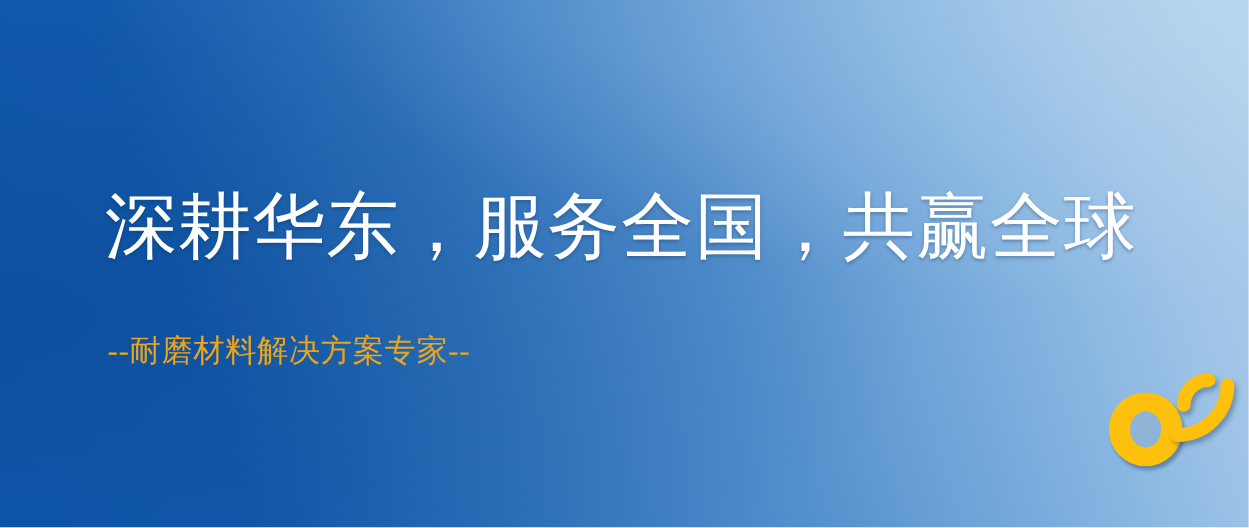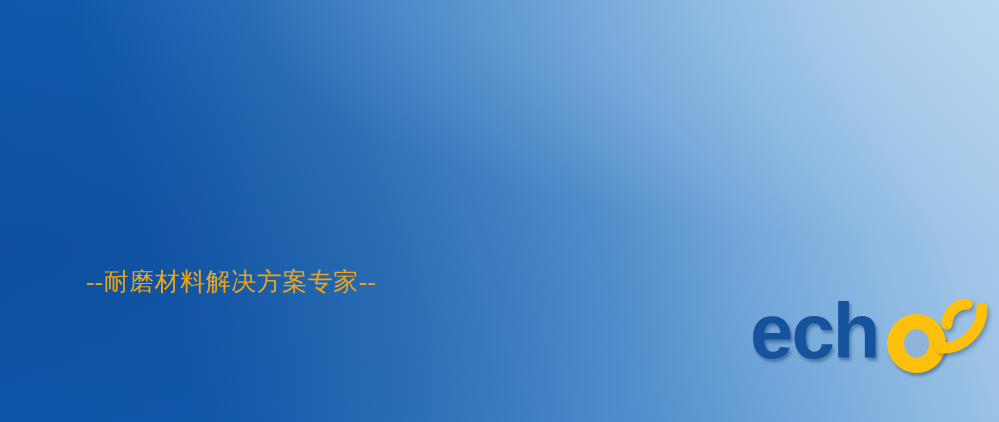--- a/index.html
+++ b/index.html
@@ -144,28 +144,28 @@
     letter-spacing: 0;
   }
 </style>
 </head>
 <body>
 
 <div id="banner">
 
   <div id="banner-sheen"></div>
 
+  <div id="headline">深耕华东，服务全国，共赢全球</div>
 
   <div id="subtitle">--耐磨材料解决方案专家--</div>
 
   <div id="logo">
 
     <div id="logo-wordmark">
 
-      <span class="logo-echo-text">ech</span>
 
       <div id="logo-o"></div>
 
       <svg id="logo-waves" viewBox="0 0 72 72">
         <path d="M8 54 A 40 40 0 0 0 48 14" fill="none" stroke="#fdc10d" stroke-width="11" stroke-linecap="round"></path>
         <path d="M13 30 A 20 20 0 0 1 33 10" fill="none" stroke="#fdc10d" stroke-width="11" stroke-linecap="round"></path>
       </svg>
 
     </div>
 

